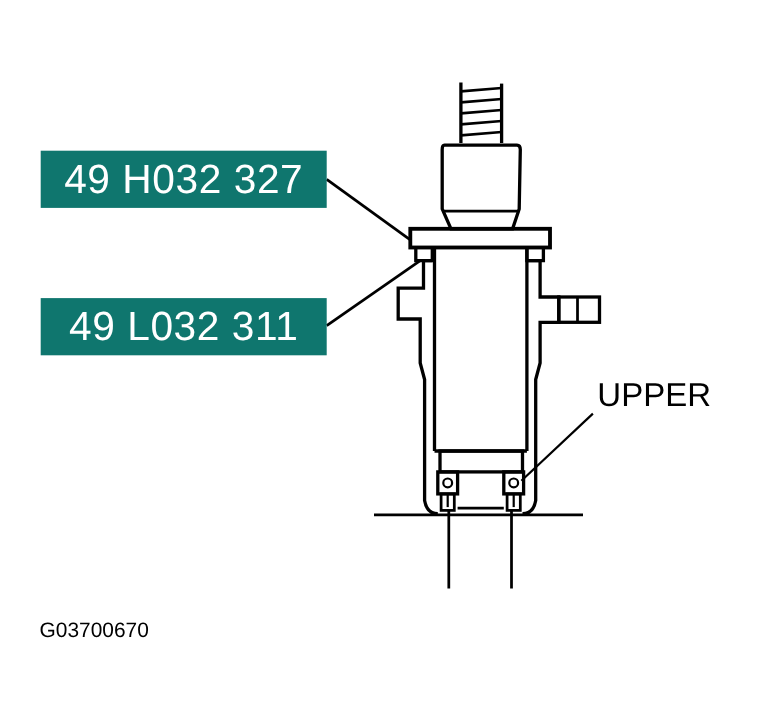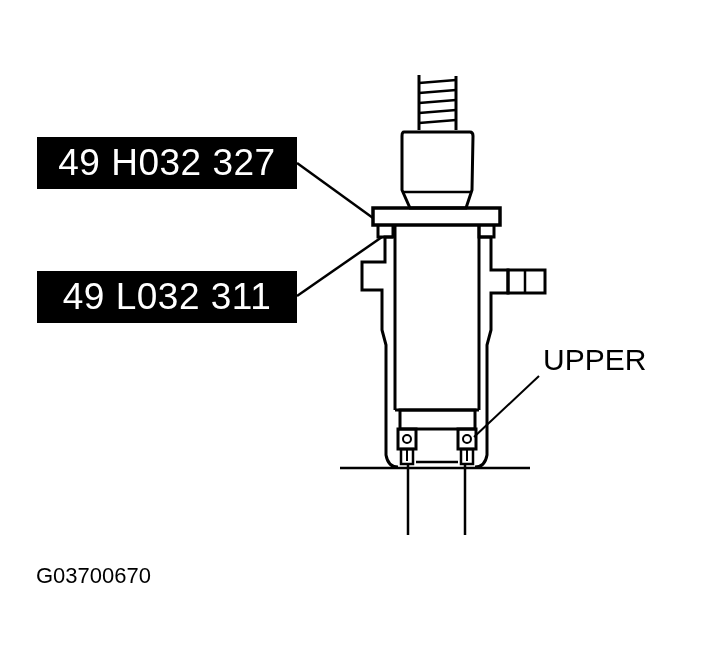--- a/index.html
+++ b/index.html
@@ -1,30 +1,30 @@
 <!DOCTYPE html>
 <html><head>
 <meta charset="utf-8">
 <style>
   html, body { margin:0; padding:0; background:#ffffff; }
   body { width:712px; height:658px; position:relative; overflow:hidden; font-family:"Liberation Sans", sans-serif; }
   .tool-label {
-    position:absolute; background:#000000; color:#ffffff;
+    position:absolute; background:#0f766e; color:#ffffff;
     font-family:"Liberation Sans", sans-serif; font-size:37px; font-weight:normal;
     display:flex; align-items:center; justify-content:center; letter-spacing:0.5px;
     box-sizing:border-box;
   }
   #label-top { left:37px; top:137px; width:260px; height:52px; }
   #label-bottom { left:37px; top:271px; width:260px; height:52px; }
   .callout {
     position:absolute; color:#000; font-family:"Liberation Sans", sans-serif;
     font-size:30px; line-height:34px;
   }
   #upper-bearing { left:543px; top:343px; }
-  #figure-id { position:absolute; left:36px; top:563px; font-size:22px; color:#000; font-family:"Liberation Sans", sans-serif; }
+  #figure-id { position:absolute; left:36px; top:563px; font-size:19px; color:#000; font-family:"Liberation Sans", sans-serif; }
   svg { position:absolute; left:0; top:0; }
 </style>
 </head>
 <body>
 
 <svg width="712" height="658" viewBox="0 0 712 658">
   <g fill="none" stroke="#000" stroke-width="3" stroke-linejoin="miter">
 
     <g>
       <line x1="419" y1="75" x2="419" y2="130"></line>

